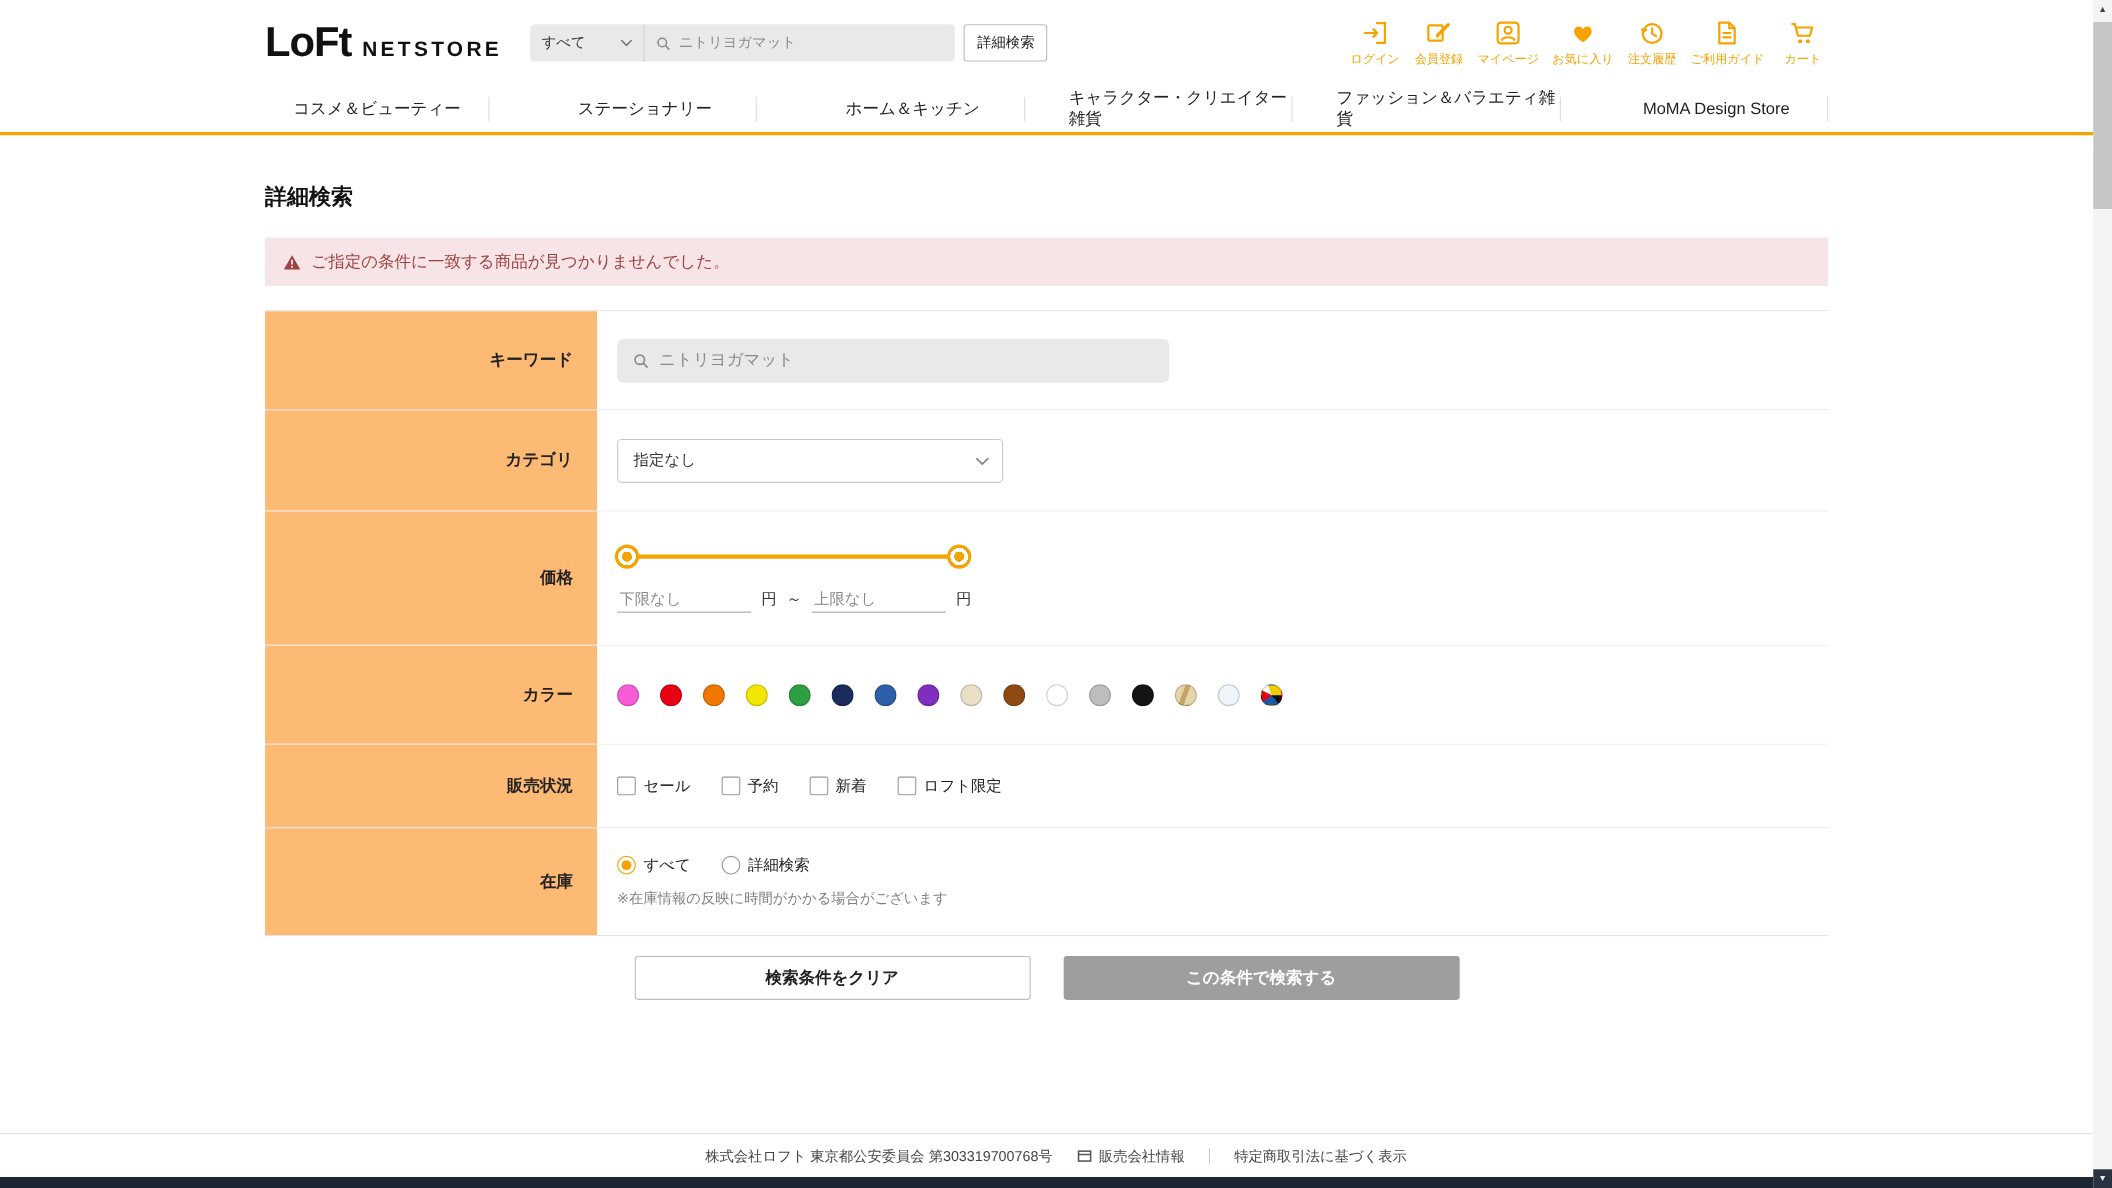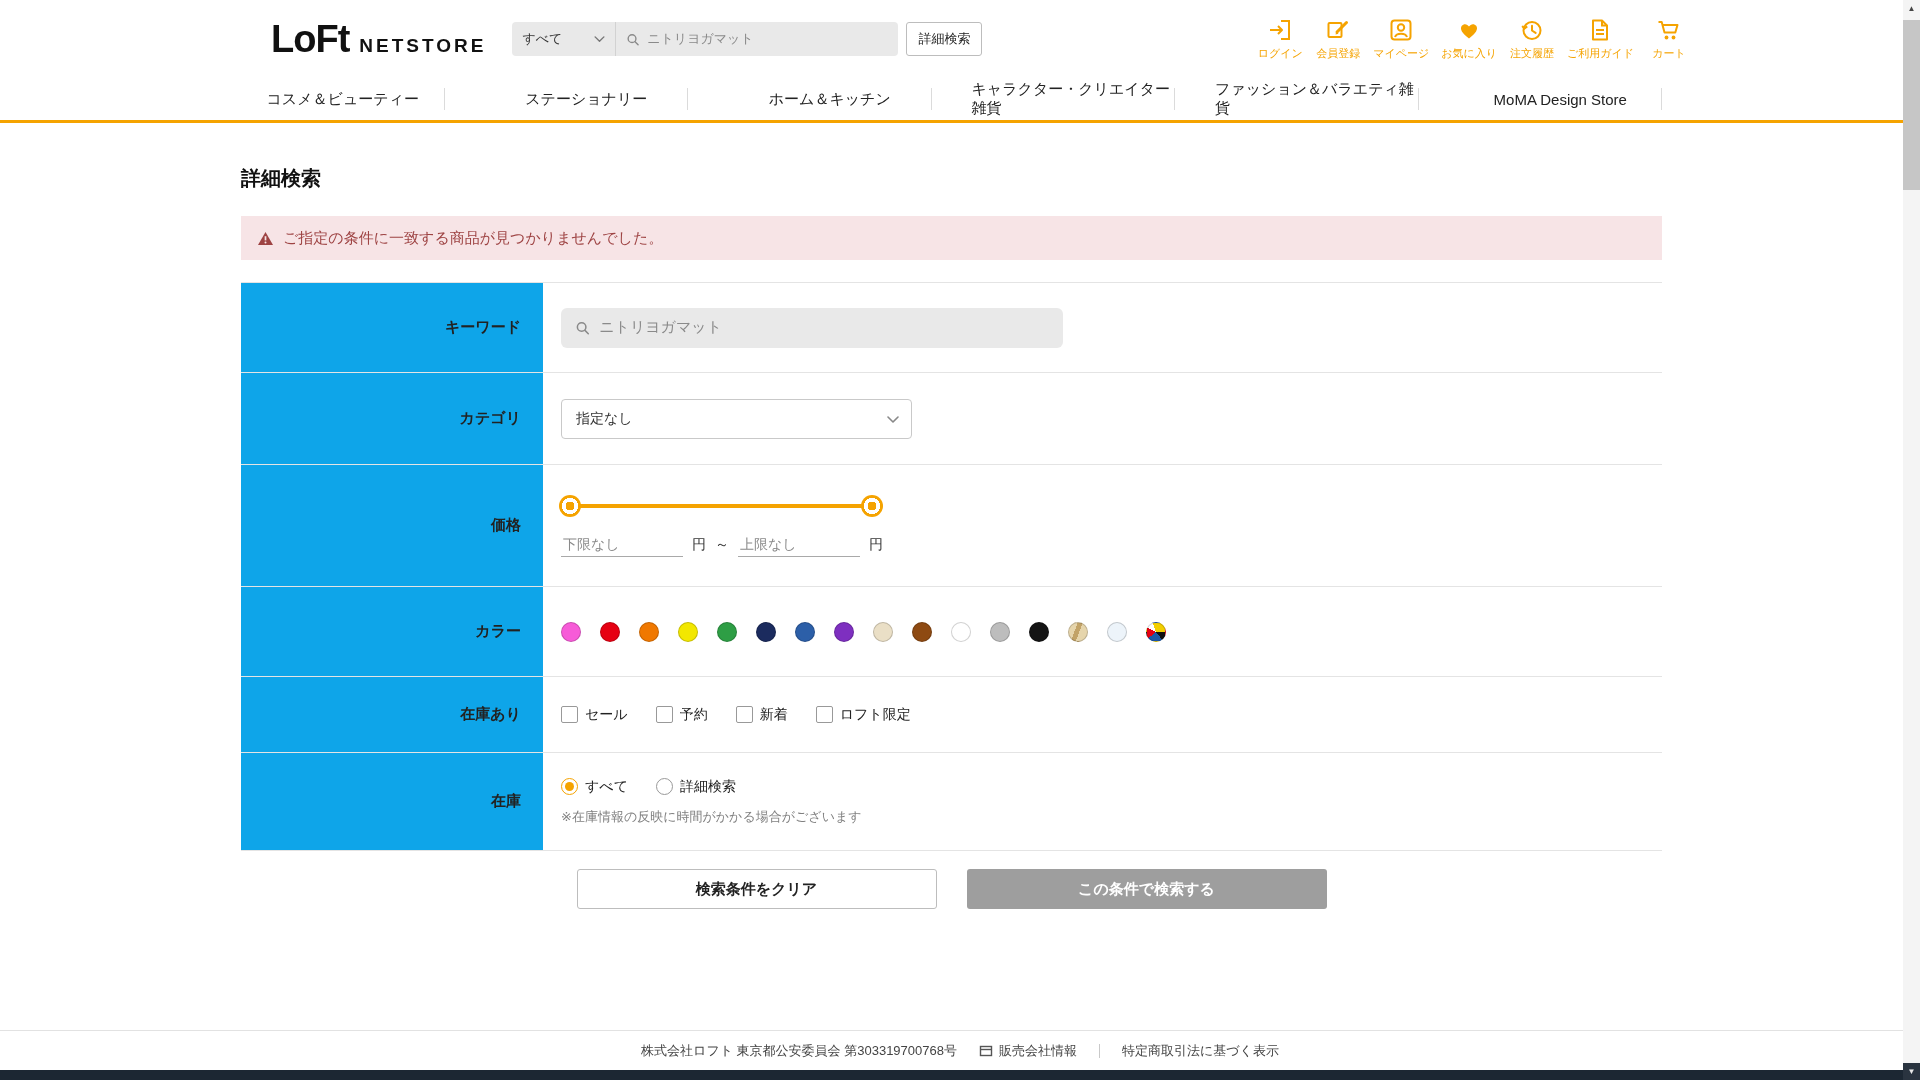--- a/index.html
+++ b/index.html
@@ -4,21 +4,21 @@
 <style>
   * { box-sizing: border-box; margin: 0; padding: 0; }
   html, body { width: 1920px; height: 1080px; }
   body {
     font-family: "Liberation Sans", "DejaVu Sans", sans-serif;
     background: #ffffff; color: #222; overflow: hidden; position: relative;
   }
   .container { width: 1421px; margin-left: 241px; }
 
   
-  header { background: #fff; padding-left: 30px; }
+  header { background: #fff; }
   .header-inner { display: flex; align-items: center; height: 78px; }
   .logo { display: flex; align-items: baseline; cursor: pointer; }
   .logo-loft { font-size: 38px; font-weight: 800; color: #111; letter-spacing: -1px; }
   .logo-net { font-size: 19px; font-weight: 700; color: #111; letter-spacing: 3px; margin-left: 10px; }
 
   .search-bar { display: flex; align-items: center; background: #E9E9E9; border-radius: 4px; height: 34px; margin-left: 26px; width: 386px; }
   .search-select { display: flex; align-items: center; justify-content: space-between; width: 104px; height: 100%; padding: 0 10px; border-right: 1px solid #D2D2D2; font-size: 13px; color: #333; cursor: pointer; }
   .search-input-wrap { display: flex; align-items: center; flex: 1; padding: 0 10px; gap: 7px; }
   .search-input-wrap input { border: none; outline: none; background: transparent; font-size: 13px; color: #8a8a8a; width: 100%; font-family: inherit; }
   .detail-btn { margin-left: 8px; height: 34px; padding: 0 11px; background: #fff; border: 1px solid #BDBDBD; border-radius: 3px; font-size: 13px; color: #222; cursor: pointer; font-family: inherit; }
@@ -33,21 +33,21 @@
   .nav-inner { display: flex; height: 42px; gap: 40px; }
   .nav-item { flex: 1; display: flex; align-items: center; justify-content: center; font-size: 15px; color: #222; cursor: pointer; position: relative; text-decoration: none; }
   .nav-item::after { content: ""; position: absolute; right: 0; top: 10px; width: 1px; height: 22px; background: #DBDBDB; }
 
   
   h1 { font-size: 20px; font-weight: 700; color: #111; margin: 42px 0 24px; }
   .error-bar { background: #F7E4E6; height: 44px; display: flex; align-items: center; gap: 9px; padding: 0 16px; font-size: 15px; color: #9E4343; margin-bottom: 22px; }
 
   .form-row { display: flex; border-top: 1px solid #E4E4E4; }
   .search-form { border-bottom: 1px solid #E4E4E4; }
-  .row-label { width: 302px; background: #0ea5e9; display: flex; align-items: center; justify-content: flex-end; padding-right: 22px; font-size: 15px; font-weight: 700; color: #222; }
+  .row-label { width: 302px; background: #fdba74; display: flex; align-items: center; justify-content: flex-end; padding-right: 22px; font-size: 15px; font-weight: 700; color: #222; }
   .row-content { flex: 1; display: flex; align-items: center; padding-left: 18px; background: #fff; }
   .row-keyword { min-height: 90px; }
   .row-category { min-height: 92px; }
   .row-price { min-height: 122px; }
   .row-color { min-height: 90px; }
   .row-status { min-height: 76px; }
   .row-stock { min-height: 98px; }
 
   .keyword-input-wrap { display: flex; align-items: center; gap: 9px; background: #E9E9E9; border-radius: 6px; width: 502px; height: 40px; padding: 0 14px; }
   .keyword-input-wrap input { border: none; outline: none; background: transparent; font-size: 15px; color: #8a8a8a; width: 100%; font-family: inherit; }
@@ -277,21 +277,21 @@
           <span class="swatch" title="gray" style="background: rgb(189, 189, 189);"></span>
           <span class="swatch" title="black" style="background: rgb(20, 20, 20);"></span>
           <span class="swatch gold" title="gold"></span>
           <span class="swatch" title="clear" style="background: rgb(237, 244, 250);"></span>
           <span class="swatch multi" title="multicolor"></span>
         </div>
       </div>
     </div>
 
     <div class="form-row row-status">
-      <div class="row-label">在庫あり</div>
+      <div class="row-label">販売状況</div>
       <div class="row-content">
         <div class="check-group">
           <label class="check-item">
             <span class="checkbox"></span>
             <span>セール</span>
           </label>
           <label class="check-item">
             <span class="checkbox"></span>
             <span>予約</span>
           </label>

